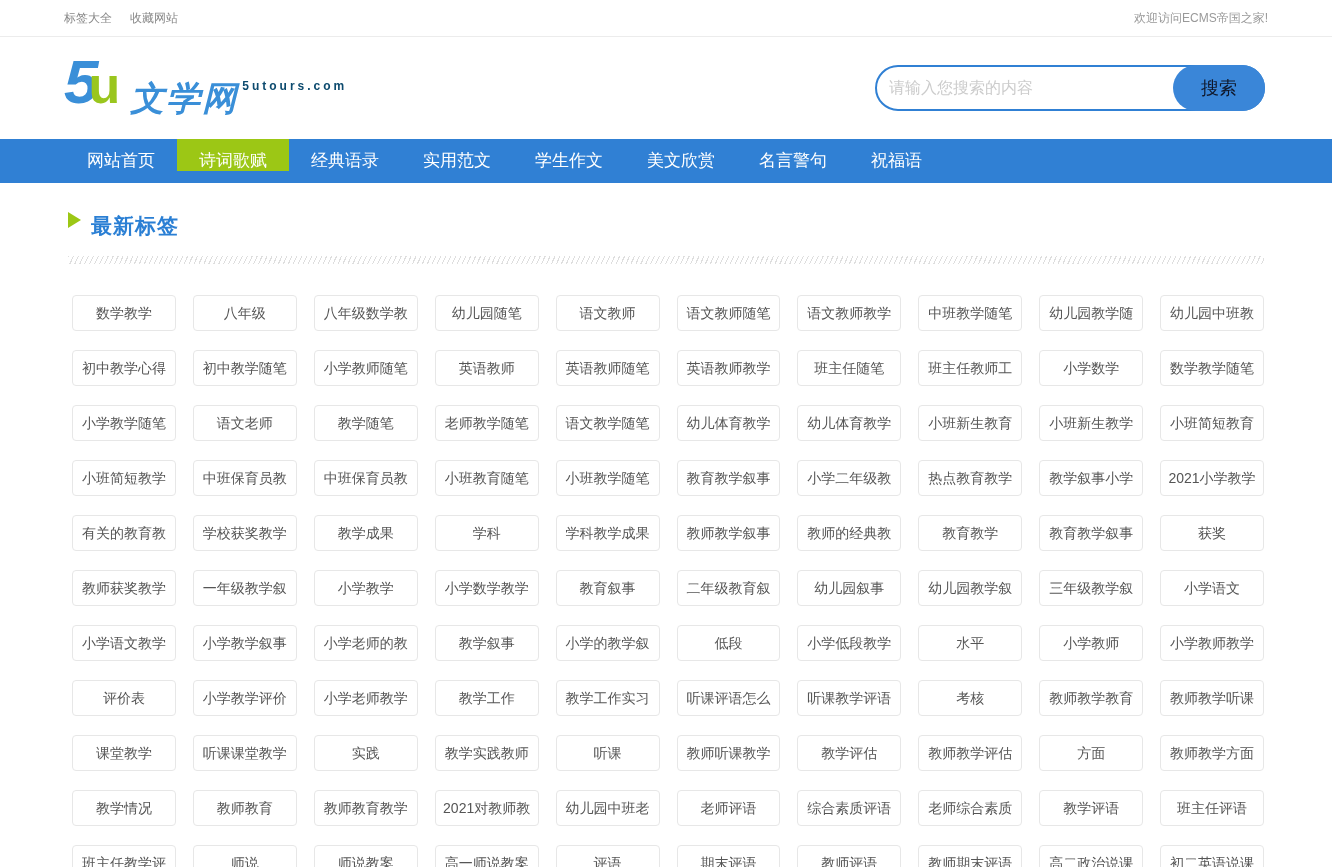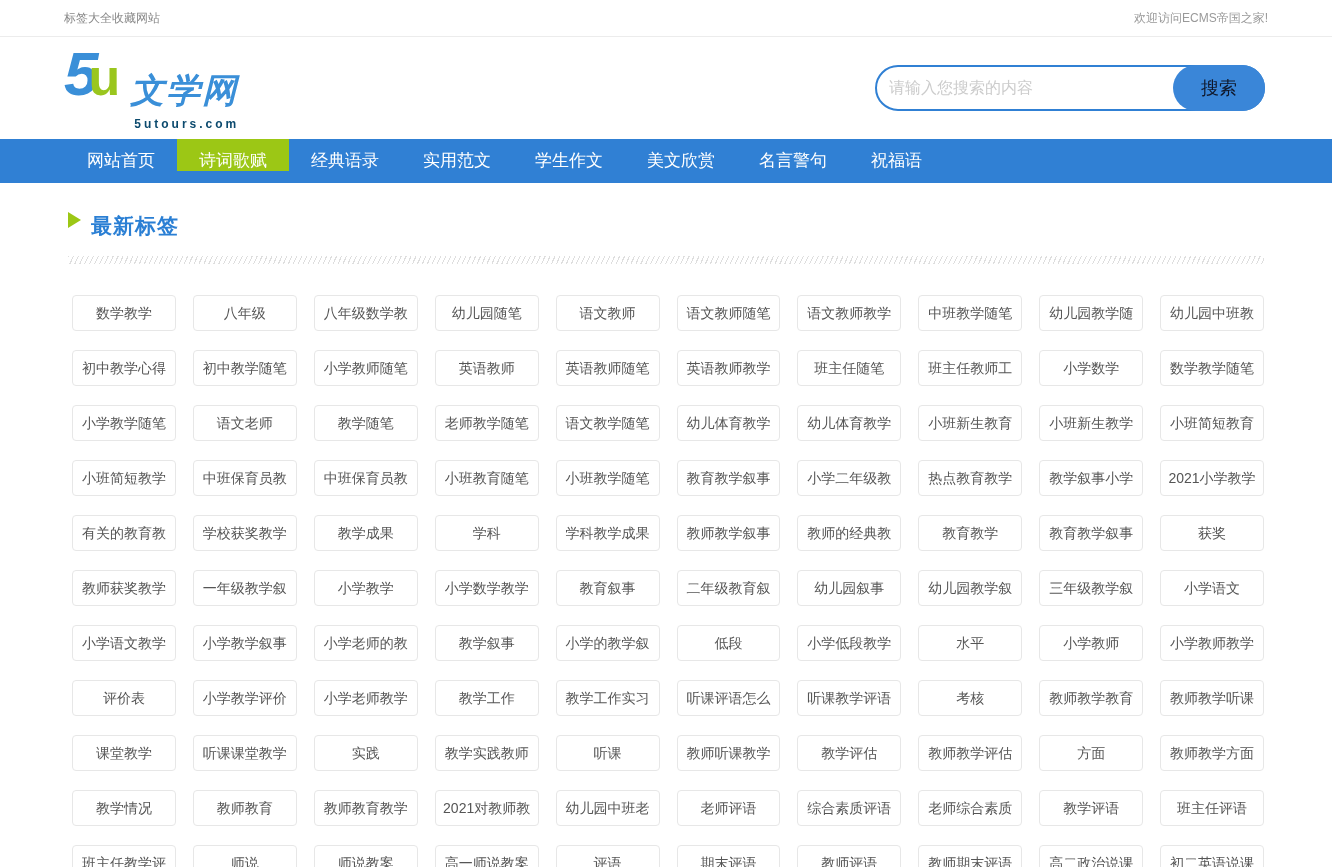--- a/index.html
+++ b/index.html
@@ -2,33 +2,33 @@
 <html><head>
 <meta charset="utf-8">
 <style>
   * { box-sizing: border-box; margin: 0; padding: 0; }
   html, body { width: 1332px; height: 867px; overflow: hidden; background: #fff;
     font-family: "Liberation Sans", "DejaVu Sans", sans-serif; }
 
   
   .topbar { height: 37px; border-bottom: 1px solid #ececec; display: flex;
     align-items: center; justify-content: space-between; padding: 0 64px; }
-  .topbar-links { display: flex; }
+  .topbar-links { display: flex; gap: 18px; }
   .topbar-links a { font-size: 12px; color: #888; text-decoration: none; cursor: pointer; }
   .topbar-welcome { font-size: 12px; color: #999; text-align: right; }
 
   
   .header { height: 102px; display: flex; align-items: center;
     justify-content: space-between; padding: 0 67px 0 64px; }
   .logo { display: flex; align-items: flex-start; cursor: pointer; }
   .logo-5 { font-size: 62px; line-height: 56px; font-weight: bold; font-style: italic;
     color: #3a8fd8; letter-spacing: -4px; }
   .logo-u { font-size: 52px; line-height: 62px; font-weight: bold;
     color: #9ac61e; margin-left: -6px; }
-  .logo-text { margin-left: 10px; margin-top: 22px; display: flex; flex-direction: column; }
+  .logo-text { margin-left: 10px; margin-top: 22px; display: flex; flex-direction: row; }
   .logo-cn { font-size: 34px; font-weight: bold; font-style: italic; color: #3a8fd8;
     letter-spacing: 2px; }
   .logo-en { font-size: 12px; font-weight: bold; color: #0c4a6e; letter-spacing: 3px;
     margin-top: 3px; padding-left: 4px; }
 
   .searchbox { position: relative; width: 390px; height: 46px;
     border: 2px solid #3080d4; border-radius: 24px; background: #fff; }
   .search-input { position: absolute; left: 0; top: 0; height: 100%;
     width: calc(100% - 95px); border: none; outline: none; background: transparent;
     padding-left: 12px; font-size: 16px; color: #333;

